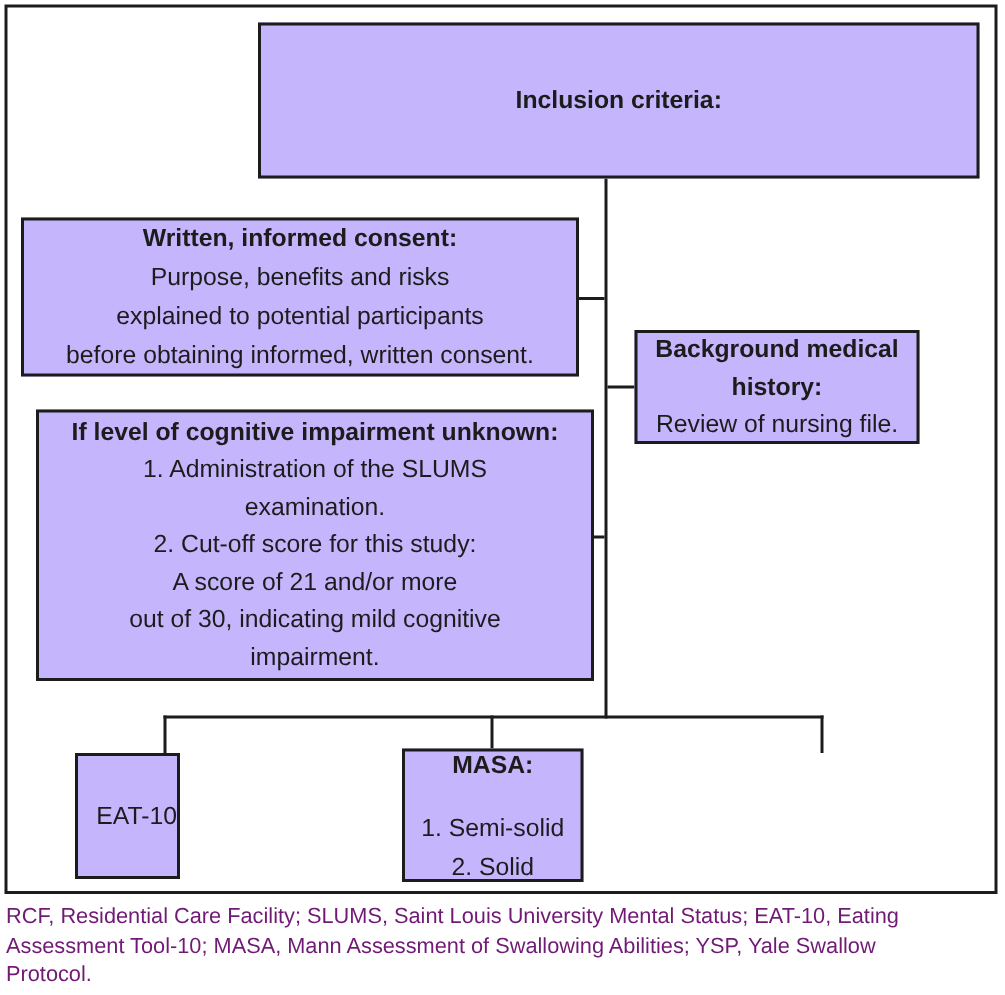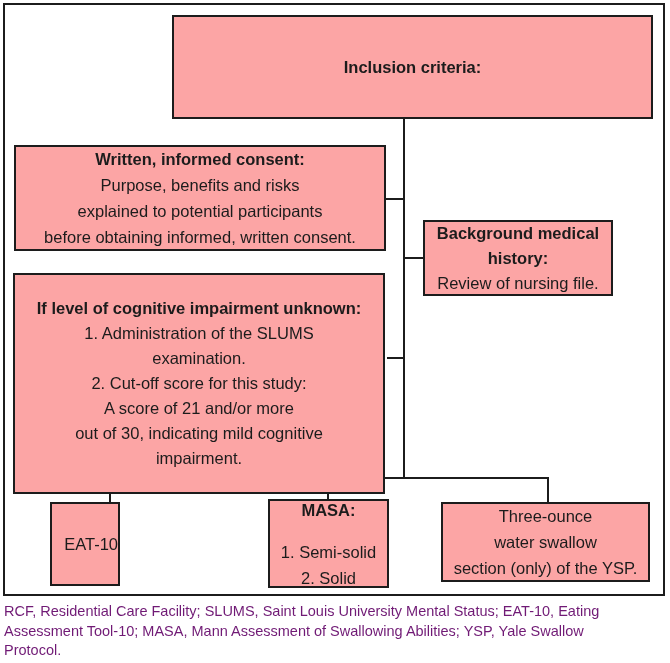--- a/index.html
+++ b/index.html
@@ -23,21 +23,21 @@
     width: 662px;
     height: 593px;
     border: 2px solid #1c1c1c;
     box-sizing: border-box;
     background: #ffffff;
   }
   .box {
     position: absolute;
     border: 2px solid #1c1c1c;
     box-sizing: border-box;
-    background: #fca5a5;
+    background: #c4b5fd;
     display: flex;
     flex-direction: column;
     justify-content: center;
     text-align: center;
     font-size: 16.5px;
     line-height: 26px;
     z-index: 2;
   }
   .box-title {
     font-weight: bold;
@@ -48,21 +48,21 @@
   }
   .conn {
     position: absolute;
     background: #1c1c1c;
     z-index: 1;
   }
   
   .b-inclusion   { left: 172px; top: 15px;  width: 481px; height: 104px; }
   .b-consent     { left: 14px;  top: 145px; width: 372px; height: 106px; }
   .b-background  { left: 423px; top: 220px; width: 190px; height: 76px; line-height: 25px; }
-  .b-slums       { left: 13px;  top: 273px; width: 372px; height: 221px; line-height: 25px; }
+  .b-slums       { left: 24px;  top: 273px; width: 372px; height: 181px; line-height: 25px; }
   .b-eat10       { left: 50px;  top: 502px; width: 70px;  height: 84px; align-items: flex-end; }
   .b-masa        { left: 268px; top: 499px; width: 121px; height: 89px; gap: 16px; }
   .b-water       { left: 441px; top: 502px; width: 209px; height: 80px; }
   
   .c-spine          { left: 403px; top: 119px; width: 2px;   height: 360px; }
   .c-consent        { left: 386px; top: 198px; width: 17px;  height: 2px; }
   .c-background     { left: 405px; top: 257px; width: 18px;  height: 2px; }
   .c-slums          { left: 387px; top: 357px; width: 16px;  height: 2px; }
   .c-junction       { left: 109px; top: 477px; width: 440px; height: 2px; }
   .c-drop-eat10     { left: 109px; top: 477px; width: 2px;   height: 25px; }
@@ -125,23 +125,18 @@
   <div class="box b-eat10">
     <div class="box-lines">EAT-10</div>
   </div>
 
   <div class="box b-masa">
     <div class="box-title">MASA:</div>
     <div class="box-lines">1. Semi-solid
 2. Solid</div>
   </div>
 
-  <div class="box b-water">
-    <div class="box-lines">Three-ounce
-water swallow
-section (only) of the YSP.</div>
-  </div>
 
   <div class="caption">RCF, Residential Care Facility; SLUMS, Saint Louis University Mental Status; EAT-10, Eating
 Assessment Tool-10; MASA, Mann Assessment of Swallowing  Abilities; YSP, Yale Swallow
 Protocol.</div>
 
 </div>
 
 </body></html>

